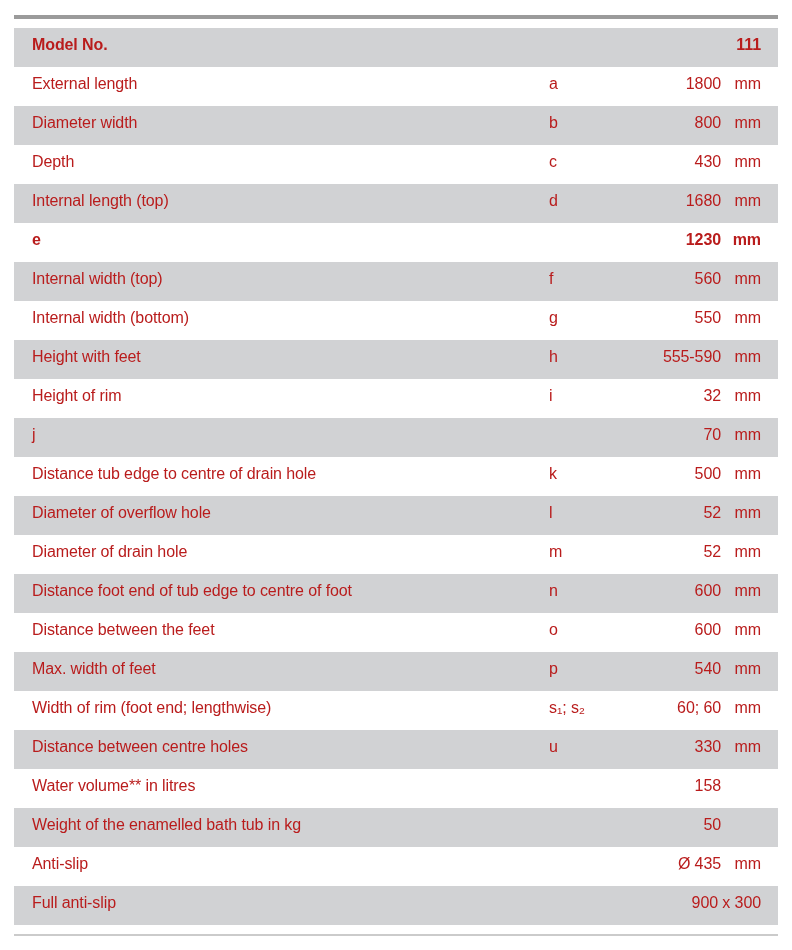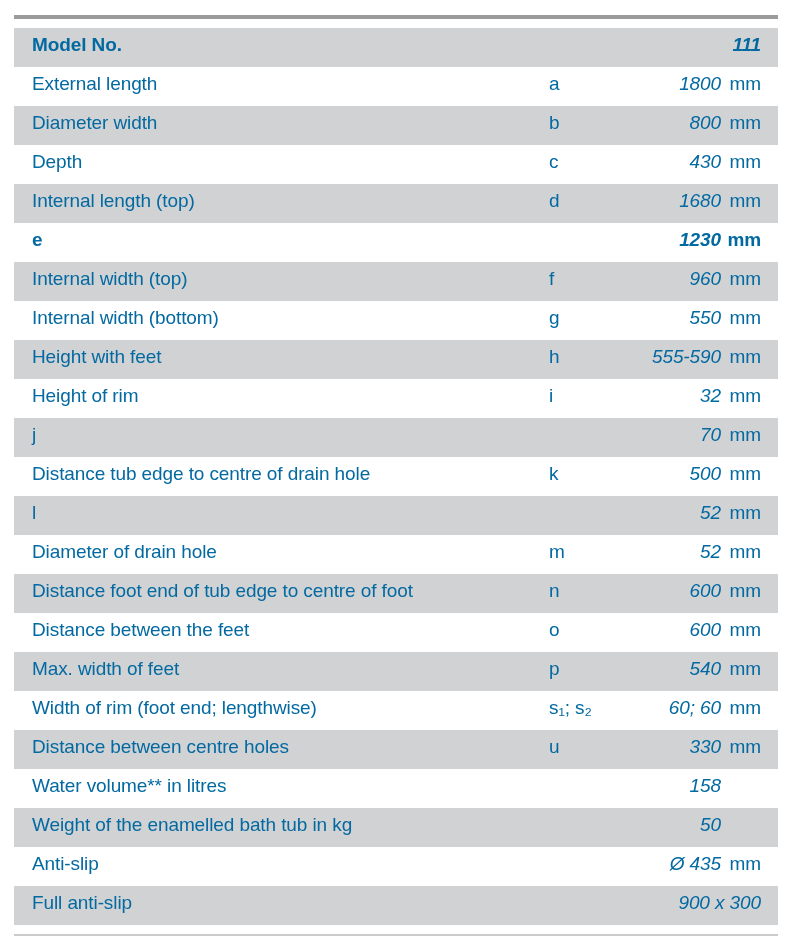--- a/index.html
+++ b/index.html
@@ -27,22 +27,22 @@
     left: 14px;
     top: 28px;
     width: 764px;
   }
   .row {
     box-sizing: border-box;
     height: 39px;
     display: flex;
     align-items: center;
     padding: 0 17px 6px 18px;
-    font-size: 19px;
-    color: #0369a1;
+    font-size: 16px;
+    color: #b91c1c;
     letter-spacing: -0.1px;
     background: #ffffff;
   }
   .row.shaded {
     background: #d1d2d4;
   }
   .row.bold {
     font-weight: bold;
   }
   .label {
@@ -57,21 +57,20 @@
   }
   .val {
     flex: none;
     display: flex;
     justify-content: flex-end;
     align-items: baseline;
     white-space: nowrap;
   }
   .num {
     text-align: center;
-    font-style: italic;
   }
   .unit {
     display: inline-block;
     width: 40px;
     text-align: right;
   }
   .rule-bottom {
     position: absolute;
     left: 14px;
     top: 934px;
@@ -136,21 +135,21 @@
     <span class="val">
       <span class="num">1230</span>
       <span class="unit">mm</span>
     </span>
   </div>
 
   <div class="row shaded">
     <span class="label">Internal width (top)</span>
     <span class="sym">f</span>
     <span class="val">
-      <span class="num">960</span>
+      <span class="num">560</span>
       <span class="unit">mm</span>
     </span>
   </div>
 
   <div class="row">
     <span class="label">Internal width (bottom)</span>
     <span class="sym">g</span>
     <span class="val">
       <span class="num">550</span>
       <span class="unit">mm</span>
@@ -186,20 +185,21 @@
   <div class="row">
     <span class="label">Distance tub edge to centre of drain hole</span>
     <span class="sym">k</span>
     <span class="val">
       <span class="num">500</span>
       <span class="unit">mm</span>
     </span>
   </div>
 
   <div class="row shaded">
+    <span class="label">Diameter of overflow hole</span>
     <span class="sym">l</span>
     <span class="val">
       <span class="num">52</span>
       <span class="unit">mm</span>
     </span>
   </div>
 
   <div class="row">
     <span class="label">Diameter of drain hole</span>
     <span class="sym">m</span>

